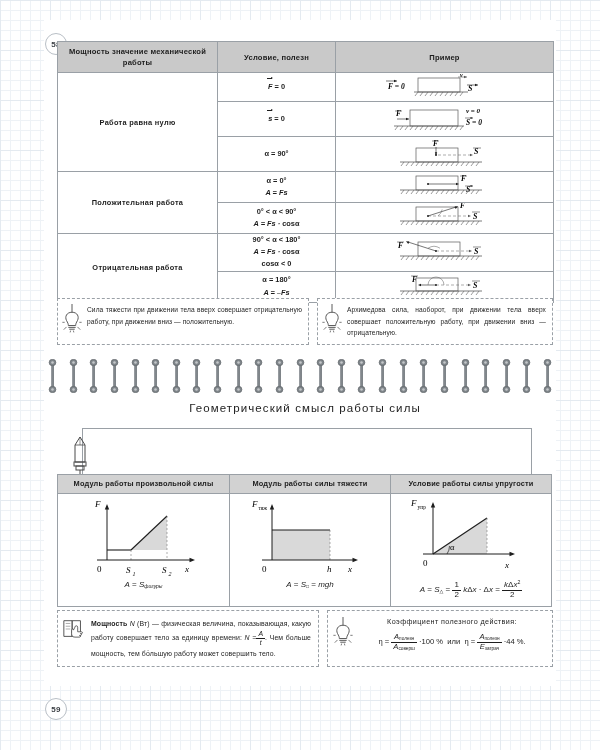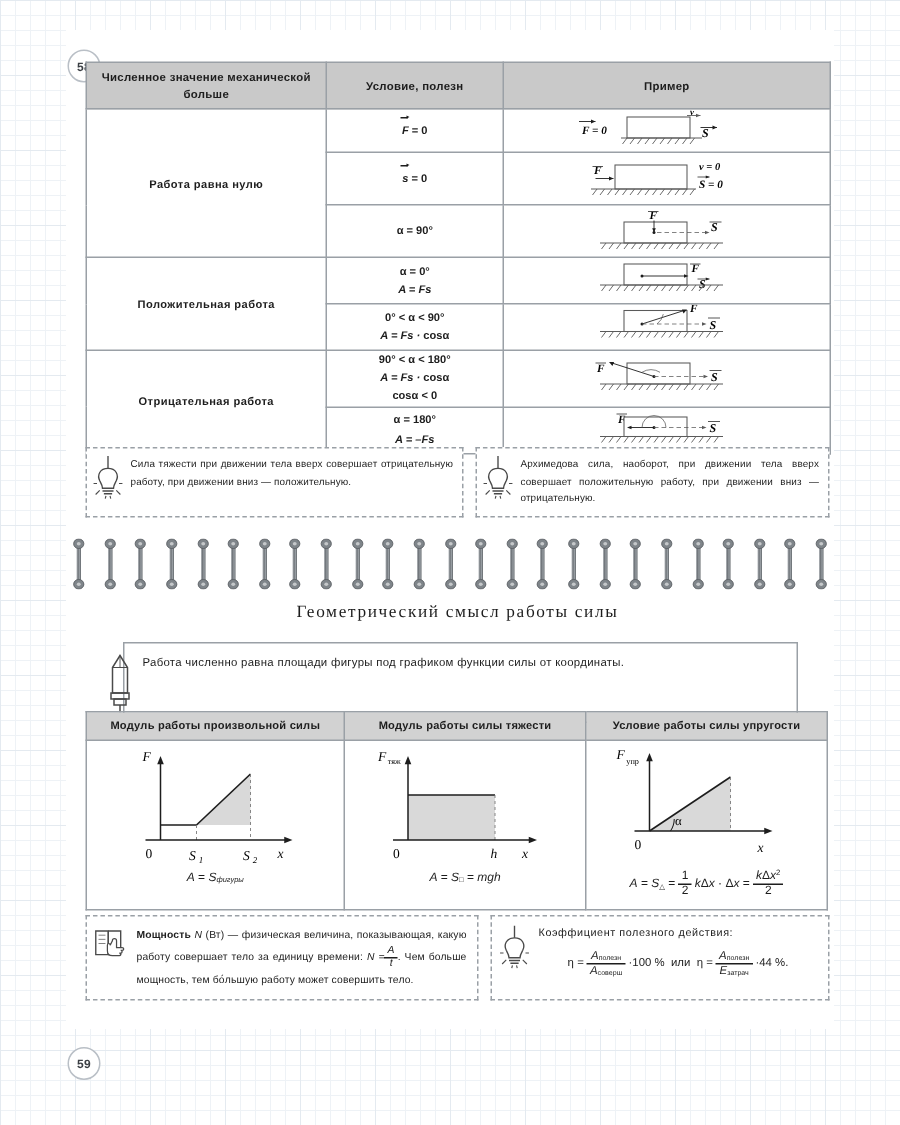--- a/index.html
+++ b/index.html
@@ -106,21 +106,20 @@
     display:flex;justify-content:space-between;align-items:center;
     padding:0 4px;box-sizing:border-box;
   }
   .ring{width:9px;height:34px;position:relative;}
 
   
   #geo-heading{
     position:absolute;left:57px;top:402px;width:496px;
     text-align:center;font-size:11.5px;color:#1d1d1d;
     letter-spacing:1.1px;
-    font-family:Liberation Serif, serif;
   }
 
   
   #def-box{
     position:absolute;left:82px;top:428px;width:450px;
     border:1px solid #9aa0a6;background:#fff;
     display:flex;align-items:flex-start;gap:6px;
     padding:6px 8px 6px 4px;box-sizing:border-box;
   }
   #def-text{
@@ -155,21 +154,21 @@
   
   #bottom-row{position:absolute;left:57px;top:610px;width:496px;display:flex;gap:8px;}
   .bbox{
     border:1px dashed #9aa0a6;background:#fff;box-sizing:border-box;
     display:flex;align-items:flex-start;gap:5px;padding:6px 7px 6px 4px;
   }
   #power-box{width:262px;}
   #eff-box{width:226px;}
   .btext{font-size:6.9px;line-height:1.95;color:#1d1d1d;text-align:justify;letter-spacing:.1px;flex:1;}
   .book-icon{flex:0 0 auto;width:24px;}
-  #eff-title{font-size:7.2px;color:#1d1d1d;letter-spacing:.4px;}
+  #eff-title{font-size:7.2px;color:#1d1d1d;letter-spacing:.4px;text-align:center;}
   #eff-formulas{font-size:7.6px;color:#1d1d1d;text-align:center;margin-top:7px;}
   .bold{font-weight:bold;}
 </style>
 </head>
 <body>
 
 <div id="grid-bg"></div>
 <div id="page-sheet"></div>
 
 <div id="content">
@@ -178,21 +177,21 @@
   <div class="page-num" id="page-num-bottom">59</div>
 
   <table id="work-table">
     <colgroup>
         <col class="col-name">
         <col class="col-cond">
         <col class="col-ex">
       </colgroup>
     <thead>
       <tr>
-        <th>Численное значение механической больше</th>
+        <th>Мощность значение механической работы</th>
         <th>Условие, полезн</th>
         <th>Пример</th>
       </tr>
     </thead>
     <tbody>
 
       <tr>
         <td class="name-cell" rowspan="3">Работа  равна  нулю</td>
         <td class="cond-cell">
           <span class="mathi"><span class="vecwrap">F</span></span> = 0
@@ -684,21 +683,20 @@
 
   <div id="def-box">
     <svg class="pencil-icon" viewBox="0 0 18 40">
       <path d="M9 2 L14 10 L14 27 L4 27 L4 10 Z" fill="none" stroke="#4a4a4a" stroke-width="1"></path>
       <line x1="4" y1="10" x2="14" y2="10" stroke="#4a4a4a" stroke-width=".8"></line>
       <line x1="9" y1="2" x2="9" y2="10" stroke="#4a4a4a" stroke-width=".6"></line>
       <rect x="3" y="27" width="12" height="4" fill="none" stroke="#4a4a4a" stroke-width="1"></rect>
       <rect x="5" y="31" width="8" height="4" fill="none" stroke="#4a4a4a" stroke-width="1"></rect>
       <line x1="9" y1="35" x2="9" y2="40" stroke="#4a4a4a" stroke-width="1"></line>
     </svg>
-    <div id="def-text">Работа численно равна площади фигуры под графиком функции силы от координаты.</div>
   </div>
 
   <table id="graph-table">
     <colgroup>
         <col style="width:172px">
         <col style="width:161px">
         <col style="width:161px">
       </colgroup>
     <thead>
       <tr>

